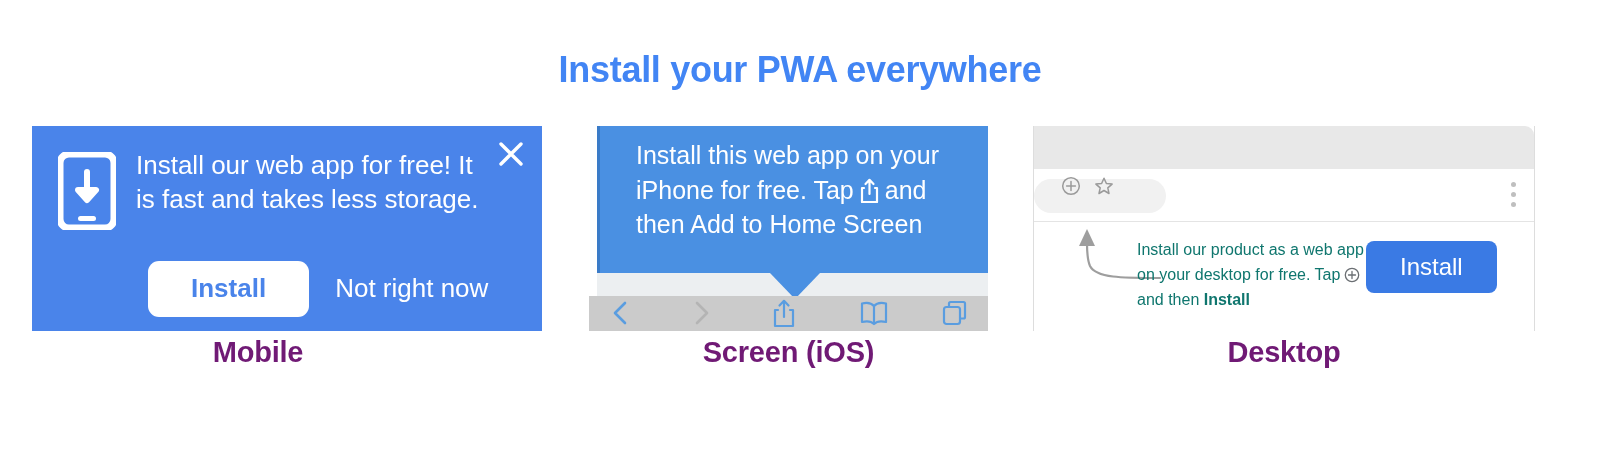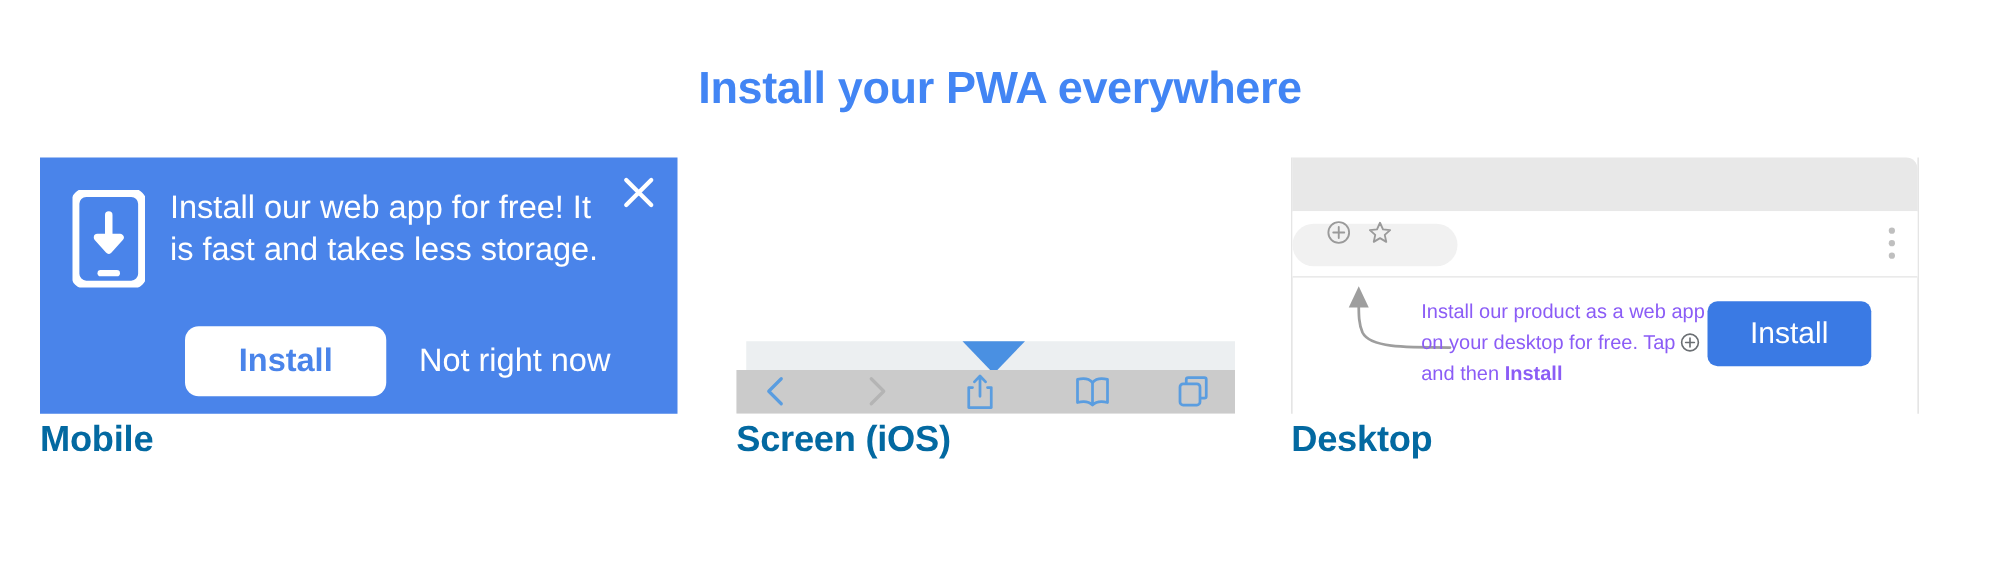--- a/index.html
+++ b/index.html
@@ -35,23 +35,24 @@
     top: 126px;
     left: 0;
     width: 1600px;
     height: 270px;
   }
   .panel { position: absolute; top: 0; }
   .caption {
     position: absolute;
     top: 210px;
     width: 100%;
+    text-align: center;
     font-size: 29px;
     font-weight: bold;
-    color: #0369a1;
+    color: #701a75;
     letter-spacing: -0.2px;
   }
 
   
   #panel-mobile { left: 32px; width: 452px; }
   #mobile-banner {
     position: relative;
     width: 510px;
     height: 205px;
     background: #4a84ea;
@@ -253,21 +254,21 @@
     width: 110px;
     height: 62px;
   }
   #desktop-tooltip-text {
     position: absolute;
     left: 103px;
     top: 112px;
     width: 236px;
     font-size: 16px;
     line-height: 1.55;
-    color: #8b5cf6;
+    color: #0f766e;
   }
   #desktop-tooltip-text b { font-weight: bold; }
   .desktop-plus-inline {
     display: inline-block;
     vertical-align: -3px;
     width: 16px;
     height: 16px;
     margin: 0 4px;
   }
   #desktop-install-btn {
@@ -318,20 +319,28 @@
 
     </div>
     <div class="caption">Mobile</div>
   </div>
 
   <div class="panel" id="panel-ios">
     <div id="ios-frame">
 
       <div id="ios-gap"></div>
 
+      <div id="ios-tooltip">
+        <div id="ios-tooltip-text">
+          <span>Install this web app on your iPhone for free. Tap</span><span class="ios-share-inline"><svg viewBox="0 0 21 25" width="21" height="25">
+                <path d="M5 10 L3 10 L3 24 L18 24 L18 10 L16 10" fill="none" stroke="#ffffff" stroke-width="2.2" stroke-linecap="round" stroke-linejoin="round"></path>
+                <path d="M10.5 2 L10.5 16 M6.5 6 L10.5 1.8 L14.5 6" fill="none" stroke="#ffffff" stroke-width="2.2" stroke-linecap="round" stroke-linejoin="round"></path>
+              </svg></span><span>and then Add to Home Screen</span>
+        </div>
+      </div>
 
       <div id="ios-tooltip-arrow"></div>
 
       <div id="ios-toolbar">
         <div class="ios-tb-icon" style="left:20px;">
           <svg viewBox="0 0 24 32" width="24" height="32">
               <path d="M16 6 L6 16 L16 26" fill="none" stroke="#5a9de0" stroke-width="2.6" stroke-linecap="round" stroke-linejoin="round"></path>
             </svg>
         </div>
         <div class="ios-tb-icon" style="left:100px;">

